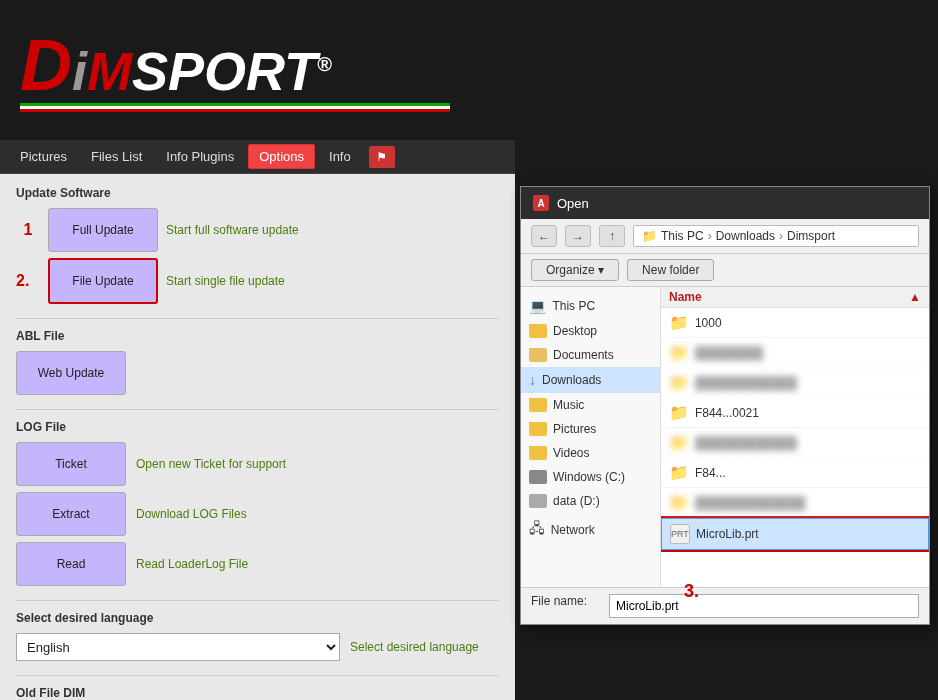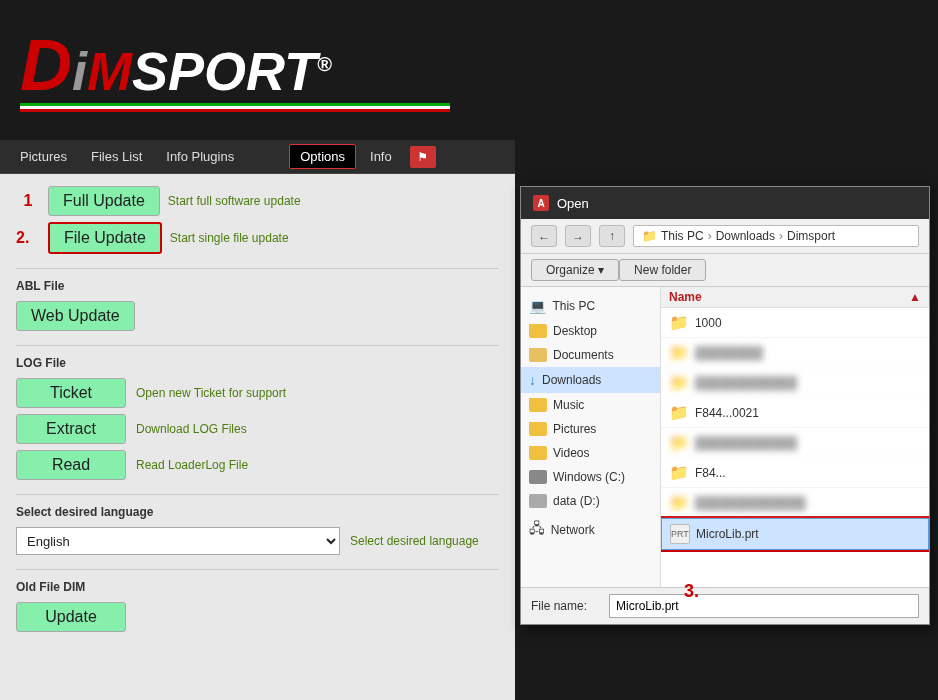--- a/index.html
+++ b/index.html
@@ -49,24 +49,23 @@
 
     .menu-item {
       color: #ddd;
       padding: 4px 10px;
       cursor: pointer;
       border-radius: 2px;
       font-size: 13px;
     }
 
     .menu-item.active {
-      background: #000000;
+      background: #ef4444;
       color: white;
       border: 1px solid #e03030;
-      margin-left: 41px;
     }
 
     .menu-icon-btn {
       width: 26px;
       height: 22px;
       background: #cc3333;
       display: flex;
       align-items: center;
       justify-content: center;
       cursor: pointer;
@@ -96,26 +95,26 @@
     }
 
     .button-row {
       display: flex;
       align-items: center;
       gap: 10px;
       margin-bottom: 6px;
     }
 
     .btn {
-      background: #86efac;
+      background: #c4b5fd;
       border: 1px solid #aaa;
       border-radius: 3px;
-      padding: 5px 14px;
-      cursor: pointer;
-      font-size: 16px;
+      padding: 14px 14px;
+      cursor: pointer;
+      font-size: 12px;
       min-width: 110px;
       text-align: center;
       color: #222;
       white-space: nowrap;
     }
 
     .btn.highlighted {
       border: 2px solid #cc0000;
       font-weight: 500;
     }
@@ -221,21 +220,21 @@
 
     .breadcrumb-separator {
       color: #888;
     }
 
     .dialog-actions-bar {
       background: #f0f0f0;
       padding: 5px 10px;
       display: flex;
       align-items: center;
-      gap: 0;
+      gap: 8px;
       border-bottom: 1px solid #ccc;
     }
 
     .action-btn {
       padding: 3px 14px;
       border: 1px solid #aaa;
       background: #e8e8e8;
       border-radius: 3px;
       cursor: pointer;
       font-size: 12px;
@@ -339,21 +338,21 @@
     }
 
     .dialog-footer {
       border-top: 1px solid #ccc;
       padding: 6px 10px;
       background: #f0f0f0;
     }
 
     .filename-row {
       display: flex;
-      align-items: center;
+      align-items: flex-start;
       gap: 8px;
       font-size: 12px;
     }
 
     .filename-label {
       color: #333;
       white-space: nowrap;
       min-width: 70px;
     }
 
@@ -399,20 +398,21 @@
     <div class="menu-item active">Options</div>
     <div class="menu-item">Info</div>
     <div class="menu-icon-btn">
       <span>⚑</span>
     </div>
   </div>
 
   <div class="content-area">
 
     <div class="section-group">
+      <div class="section-title">Update Software</div>
 
       <div style="display:flex; align-items:center; gap:8px; margin-bottom:6px;">
         <div style="width:24px; height:24px; display:flex; align-items:center; justify-content:center; color:#cc0000; font-size:16px; font-weight:bold;">1</div>
         <button class="btn">Full Update</button>
         <span class="btn-description">Start full software update</span>
       </div>
 
       <div style="display:flex; align-items:center; gap:8px; margin-bottom:6px;">
         <div style="color:#cc0000; font-size:16px; font-weight:bold; width:24px;">2.</div>
         <button class="btn highlighted">File Update</button>

